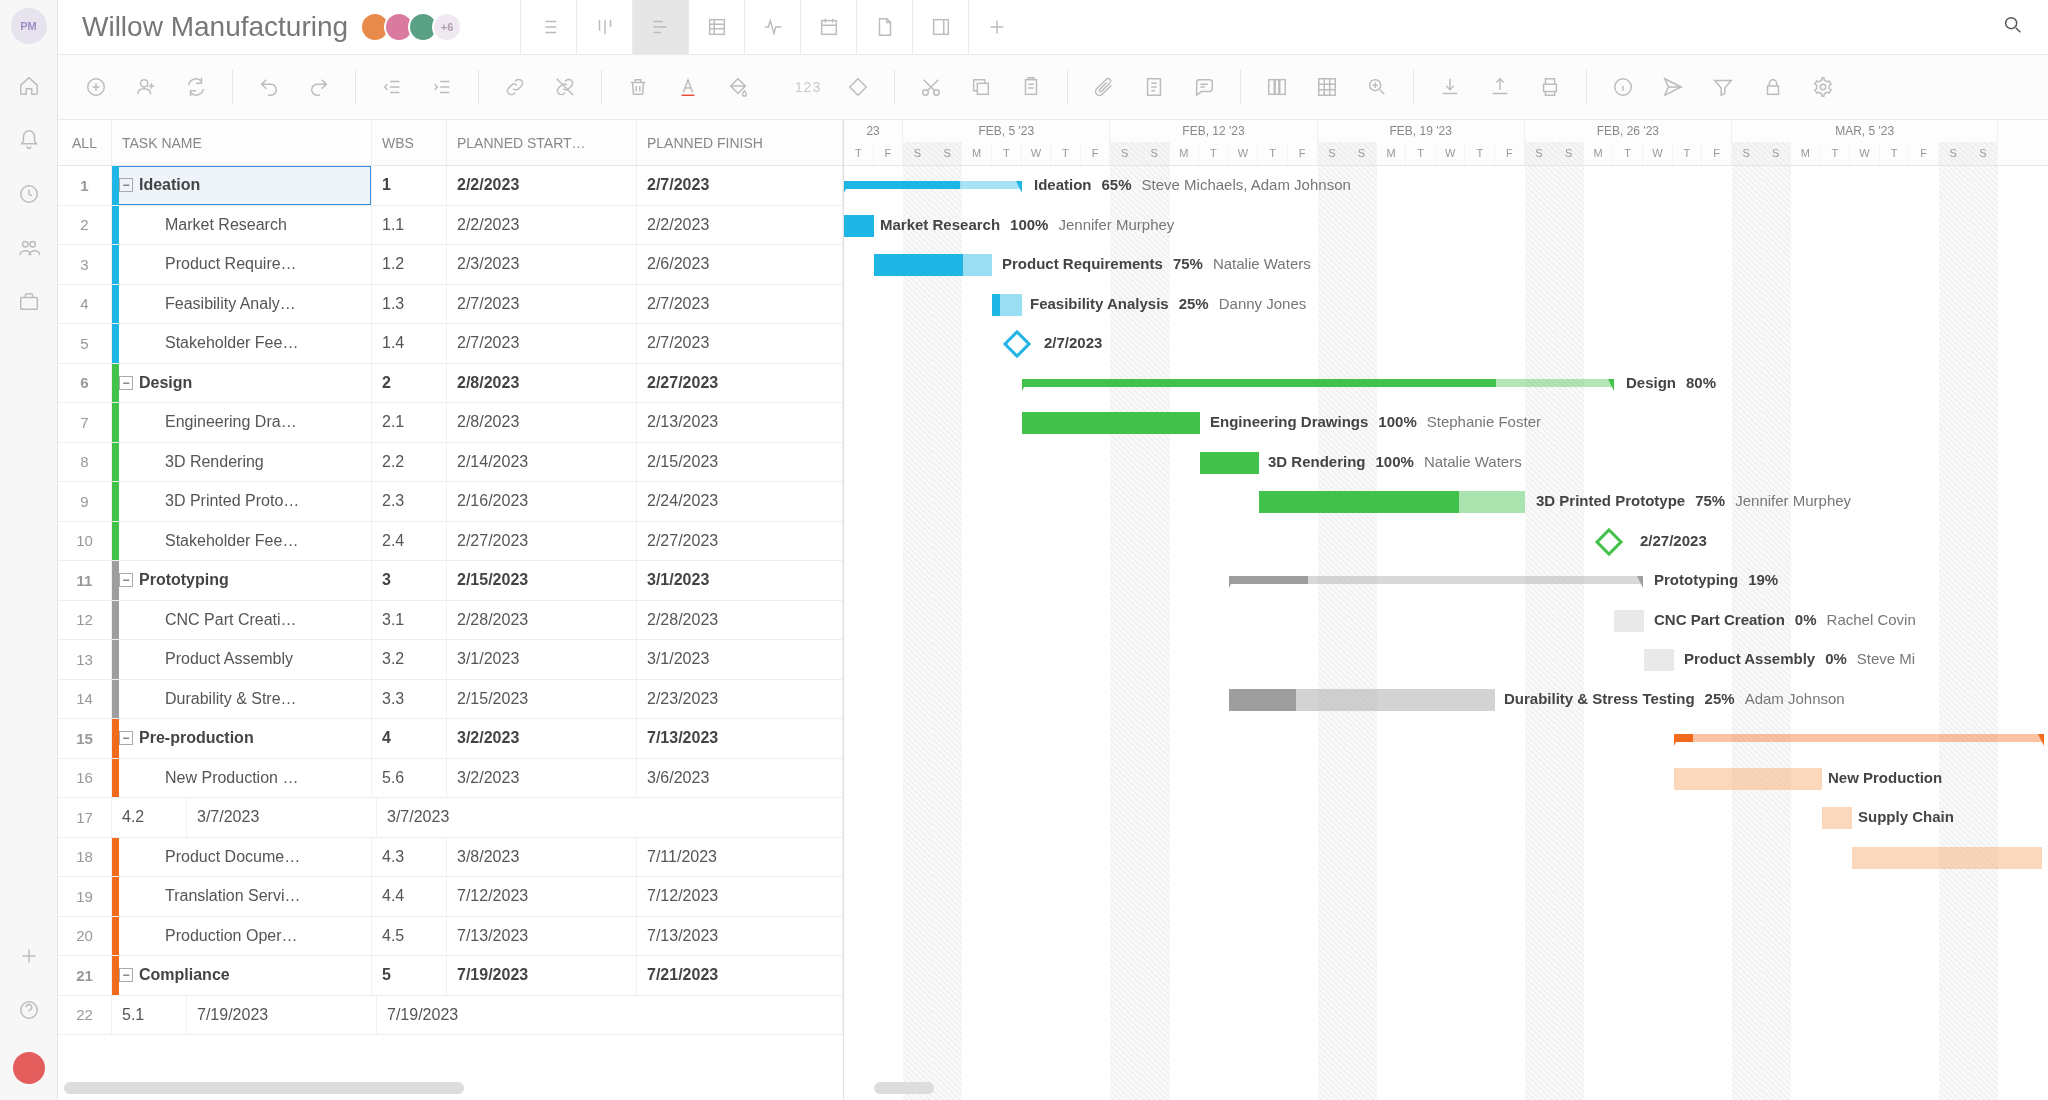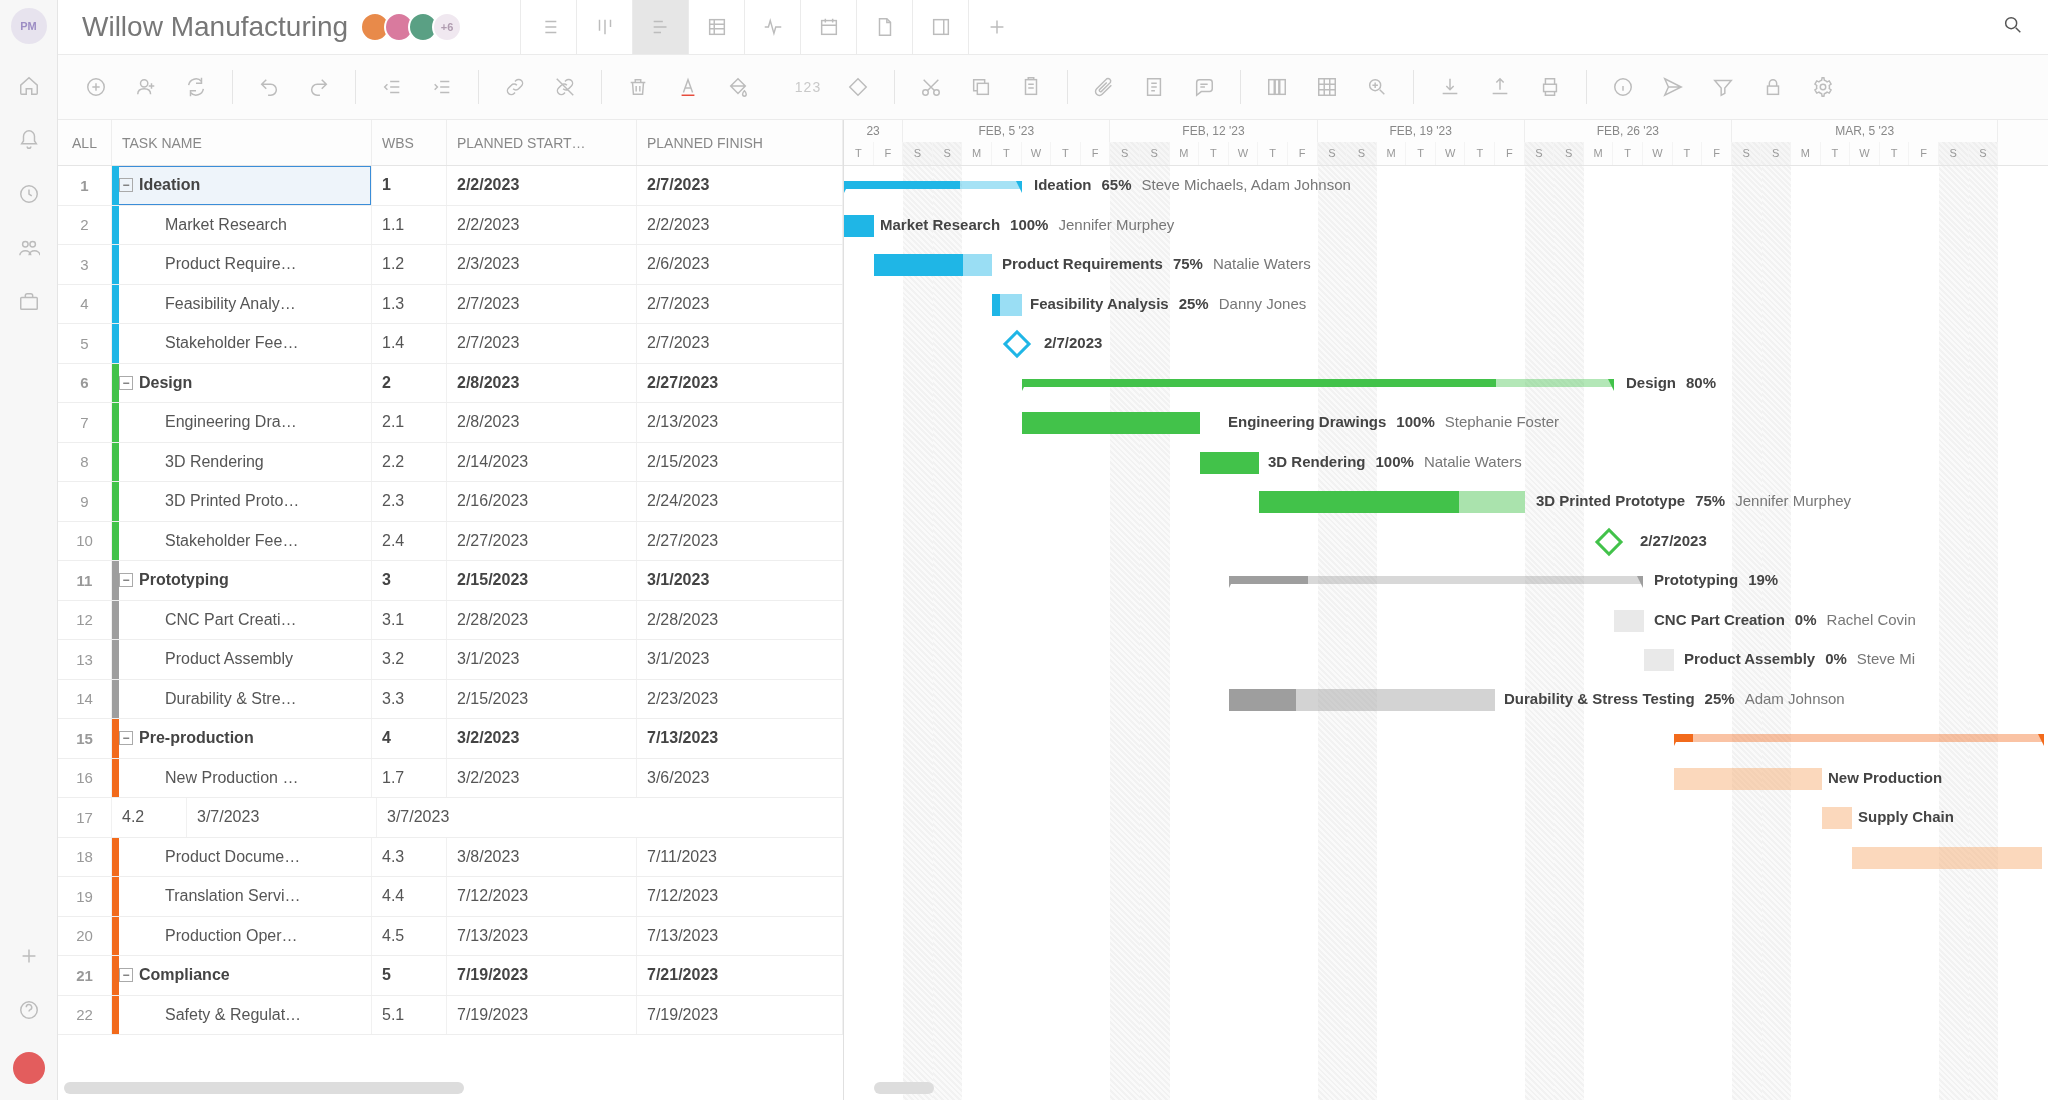--- a/index.html
+++ b/index.html
@@ -582,21 +582,21 @@
           <div class="cell finish">7/13/2023</div>
         </div>
         <div class="grow">
           <div class="cell num">16</div>
           <div class="cell task">
             <div class="colorbar" style="background:#f26a1b"></div>
             <div class="task-inner" style="padding-left:46px">
               <span>New Production …</span>
             </div>
           </div>
-          <div class="cell wbs">1.7</div>
+          <div class="cell wbs">5.6</div>
           <div class="cell start">3/2/2023</div>
           <div class="cell finish">3/6/2023</div>
         </div>
         <div class="grow">
           <div class="cell num">17</div>
           <div class="cell wbs">4.2</div>
           <div class="cell start">3/7/2023</div>
           <div class="cell finish">3/7/2023</div>
         </div>
         <div class="grow">
@@ -643,26 +643,20 @@
               <div class="expander">−</div>
               <span>Compliance</span>
             </div>
           </div>
           <div class="cell wbs">5</div>
           <div class="cell start">7/19/2023</div>
           <div class="cell finish">7/21/2023</div>
         </div>
         <div class="grow">
           <div class="cell num">22</div>
-          <div class="cell task">
-            <div class="colorbar" style="background:#f26a1b"></div>
-            <div class="task-inner" style="padding-left:46px">
-              <span>Safety &amp; Regulat…</span>
-            </div>
-          </div>
           <div class="cell wbs">5.1</div>
           <div class="cell start">7/19/2023</div>
           <div class="cell finish">7/19/2023</div>
         </div>
       </div>
     <div class="hscroll"></div>
   </div>
 
   <div class="gantt">
     <div class="timeline-head">
@@ -787,21 +781,21 @@
           <div class="bar-label" style="left: 782px;">
             <span class="name">Design</span>
             <span class="pct">80%</span>
           </div>
         </div>
         <div class="bar-row" style="top: 237px;">
           <div class="task-bar" style="left: 178px; width: 178px;">
             <div class="bg" style="background:#42c24a"></div>
             <div class="prog" style="width:100%;background:#42c24a"></div>
           </div>
-          <div class="bar-label" style="left: 384px; align-items: flex-end;">
+          <div class="bar-label" style="left: 366px; align-items: flex-end;">
             <span class="name">Engineering Drawings</span>
             <span class="pct">100%</span>
             <span class="assignee">Stephanie Foster</span>
           </div>
         </div>
         <div class="bar-row" style="top: 276.5px;">
           <div class="task-bar" style="left: 356px; width: 59px;">
             <div class="bg" style="background:#42c24a"></div>
             <div class="prog" style="width:100%;background:#42c24a"></div>
           </div>

